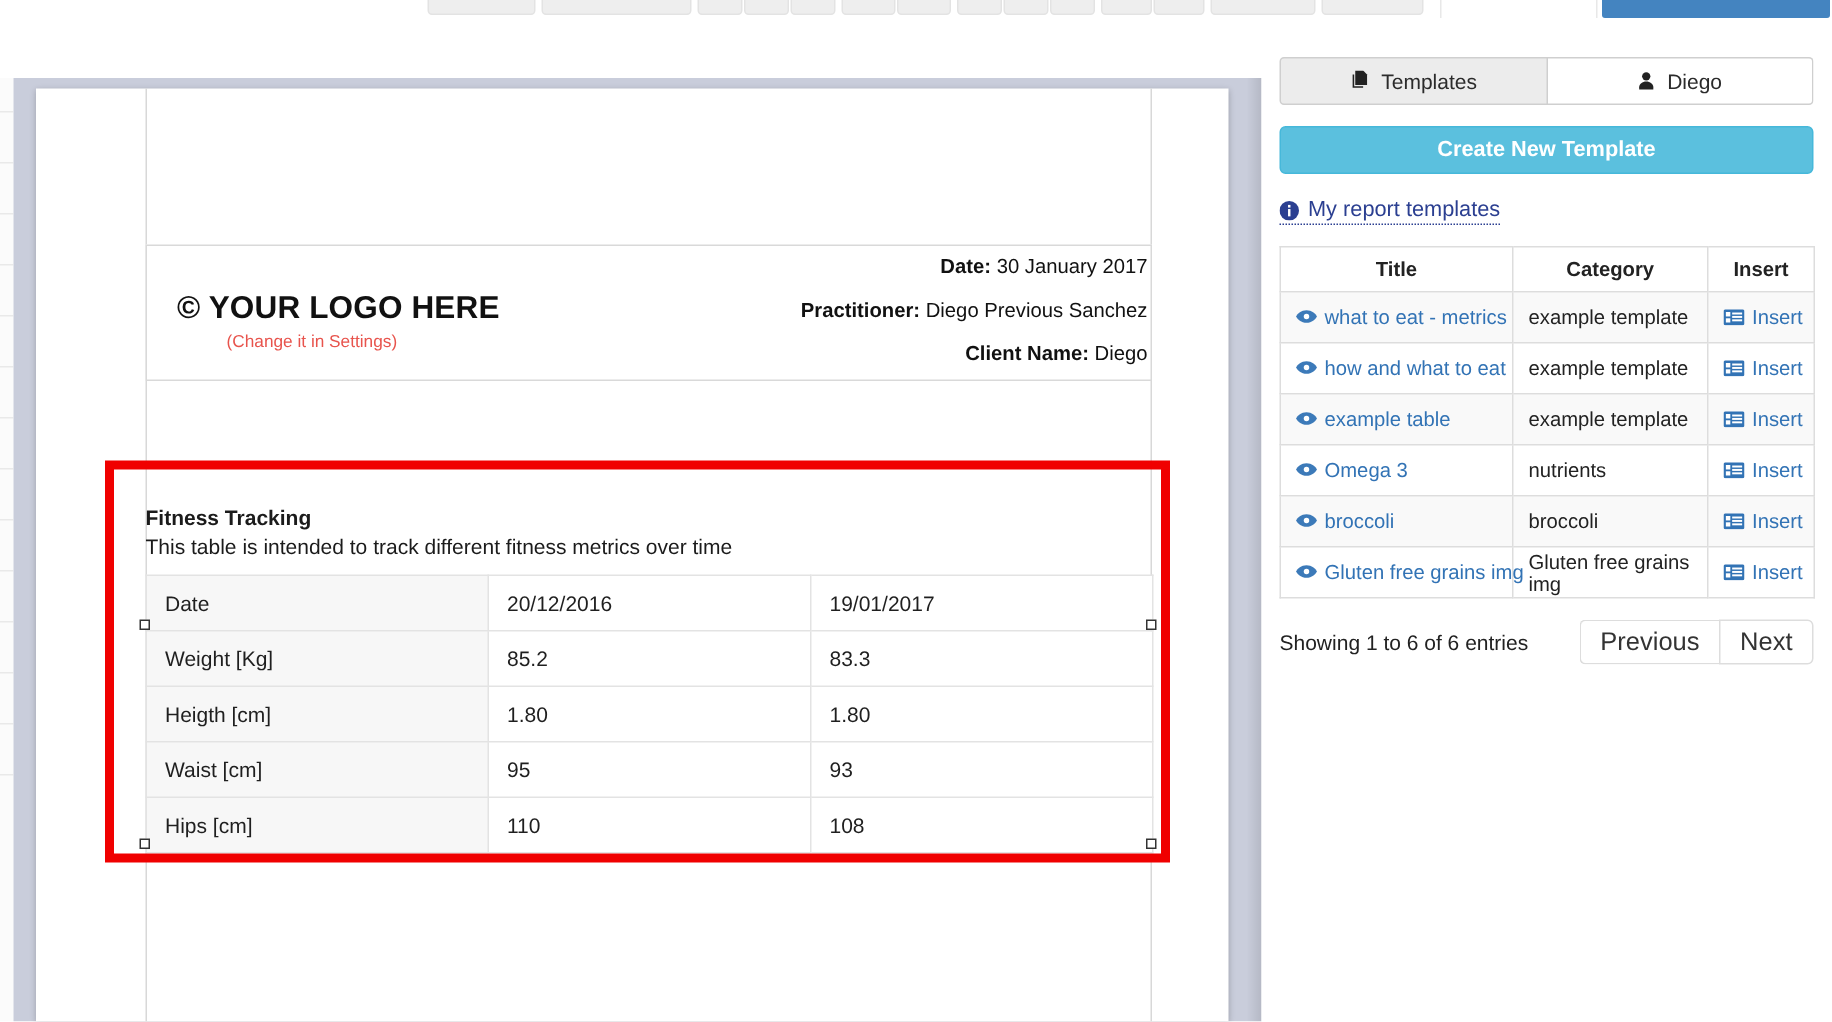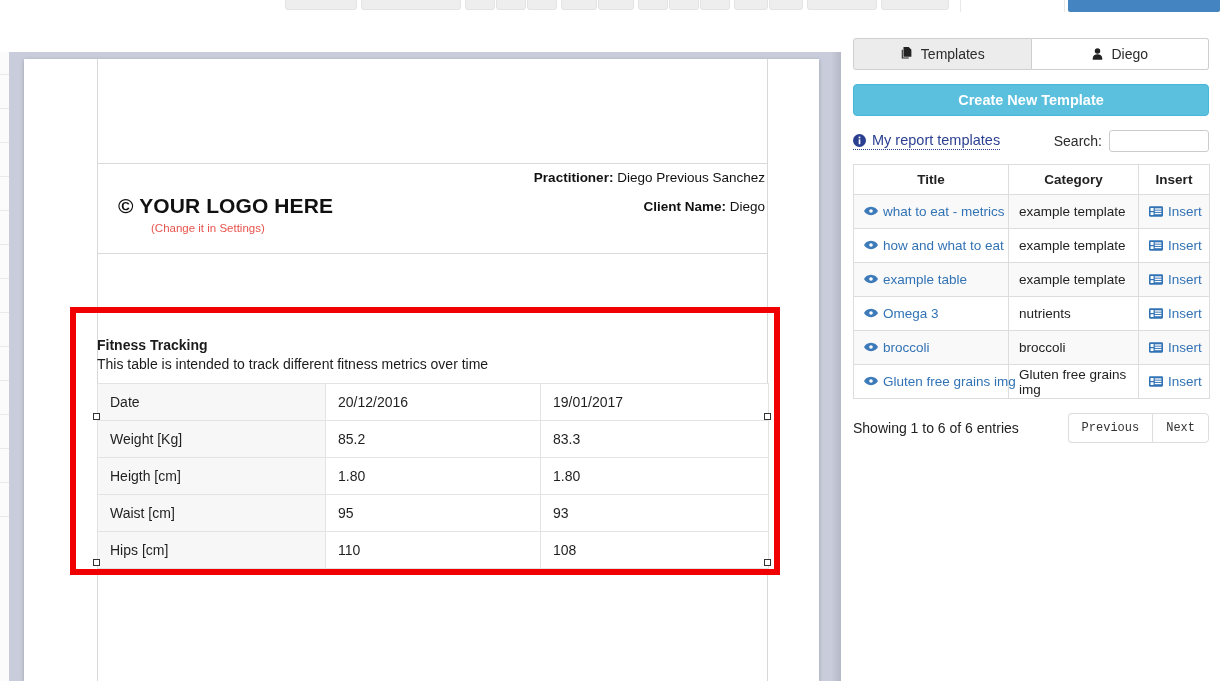--- a/index.html
+++ b/index.html
@@ -268,22 +268,22 @@
   .tbl-footer {
     margin-top: 14px; width: 356px;
     display: flex; align-items: center; justify-content: space-between;
   }
   .entries-info { font-size: 14px; color: #222; }
   .pager { display: flex; }
   .pager div {
     border: 1px solid #dddddd;
     height: 30px; padding: 0 13px;
     display: flex; align-items: center;
-    font-size: 12px; color: #333;
-    background: #fff; cursor: pointer; font-family: Liberation Mono, monospace;
+    font-size: 17px; color: #333;
+    background: #fff; cursor: pointer;
   }
   .pager div:first-child { border-radius: 4px 0 0 4px; border-right: none; }
   .pager div:last-child { border-radius: 0 4px 4px 0; }
 
   
   svg.i { display: block; }
 </style>
 </head>
 <body>
 
@@ -349,20 +349,24 @@
 
       <div class="doc-guide-left"></div>
       <div class="doc-guide-right"></div>
 
       <div class="report-header">
         <div class="rh-left">
           <div class="logo-text">© YOUR LOGO HERE</div>
           <div class="logo-sub">(Change it in Settings)</div>
         </div>
         <div class="rh-right">
+          <div class="rh-line">
+            <b>Date:</b>
+            <span>30 January 2017</span>
+          </div>
           <div class="rh-line">
             <b>Practitioner:</b>
             <span>Diego Previous Sanchez</span>
           </div>
           <div class="rh-line">
             <b>Client Name:</b>
             <span>Diego</span>
           </div>
         </div>
       </div>
@@ -440,24 +444,20 @@
       <div class="my-templates">
         <span>
           <svg class="i" width="13" height="13" viewBox="0 0 16 16" fill="#2b3f91">
             <circle cx="8" cy="8" r="8"></circle>
             <rect x="7" y="6.6" width="2" height="6" fill="#fff"></rect>
             <rect x="7" y="3.2" width="2" height="2.2" fill="#fff"></rect>
           </svg>
         </span>
         <span>My report templates</span>
       </div>
-      <div class="search-wrap">
-        <span class="search-label">Search:</span>
-        <input class="search-input" type="text" placeholder="" style="">
-      </div>
     </div>
 
     <table class="tpl-table">
       <thead>
         <tr>
           <th class="col-title">Title</th>
           <th class="col-cat">Category</th>
           <th class="col-ins">Insert</th>
         </tr>
       </thead>

